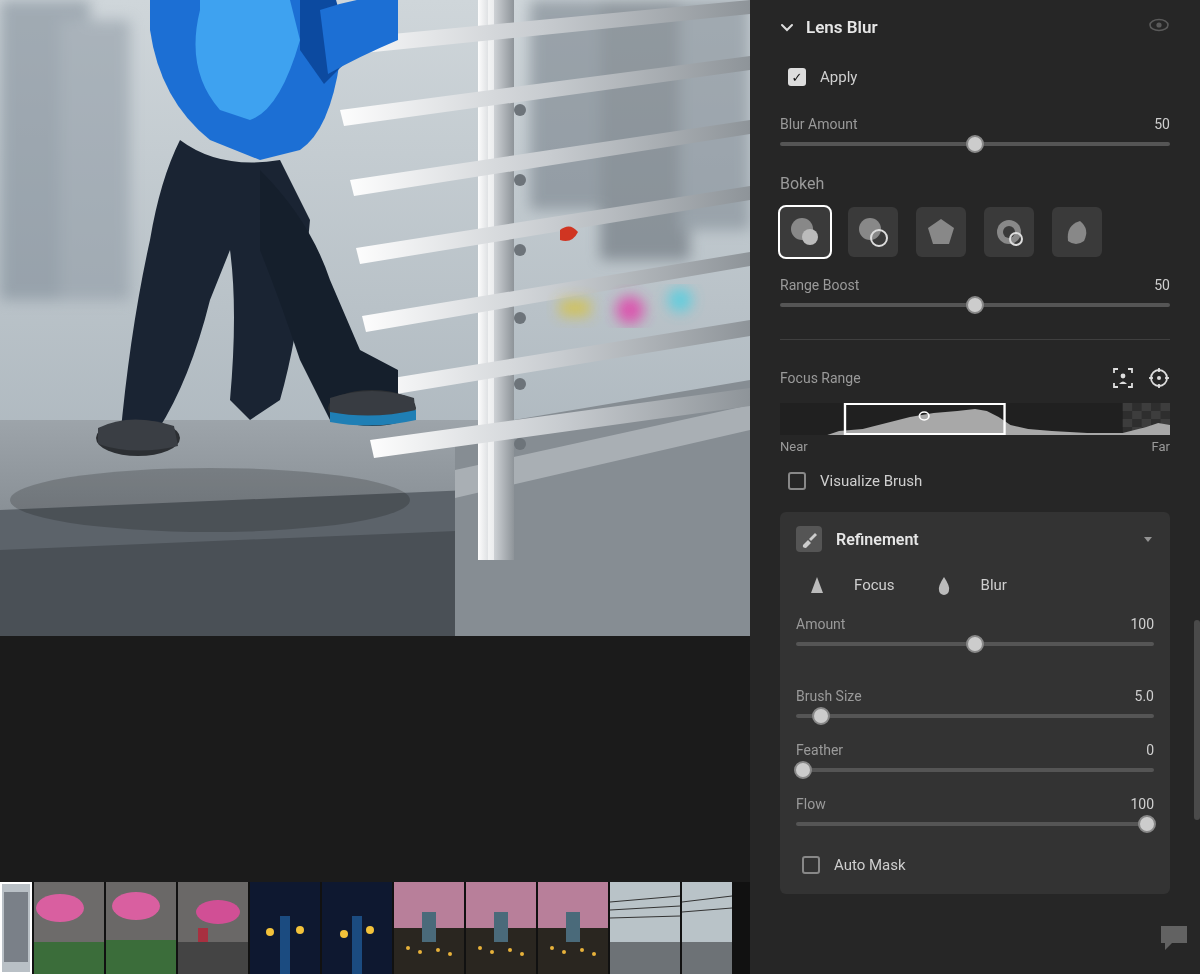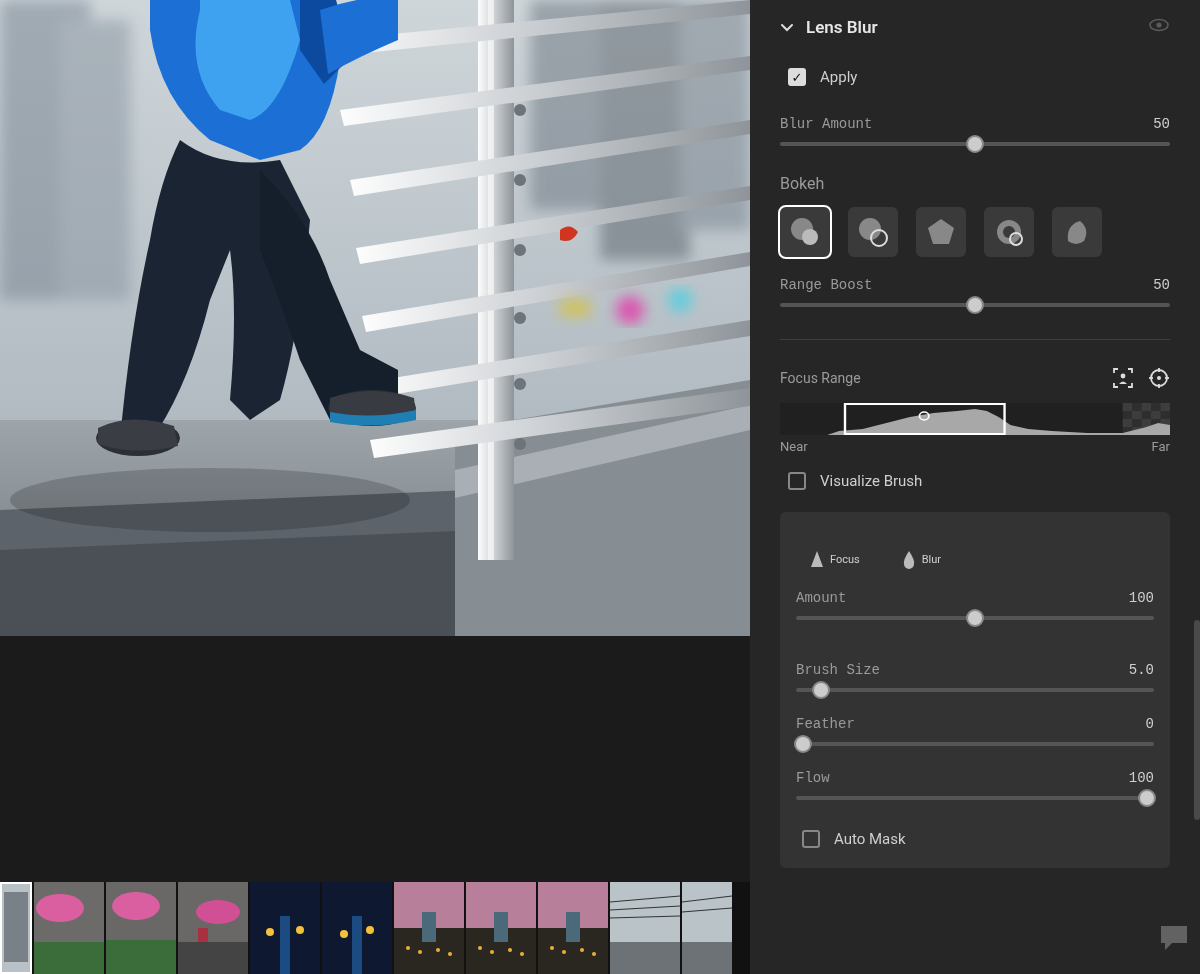--- a/index.html
+++ b/index.html
@@ -71,21 +71,21 @@
     width:18px;height:18px;border-radius:3px;background:#ddd;
     display:flex;align-items:center;justify-content:center;
     flex:0 0 18px;
   }
   .checkbox.unchecked{background:transparent;border:2px solid #888;}
   .checkmark{font-size:13px;color:#111;line-height:1;}
 
   .slider-block{padding:10px 0 14px 0;}
   .slider-label-row{
     display:flex;justify-content:space-between;align-items:flex-end;
-    font-size:14px;color:var(--text-dim);margin-bottom:10px;font-family:Liberation Mono, monospace;
+    font-size:14px;color:var(--text-dim);margin-bottom:10px;
   }
   .slider-label-row .val{color:var(--text);font-size:14px;}
   .slider-track{
     height:4px;background:var(--slider-track);border-radius:2px;
     position:relative;width:100%;
   }
   .slider-thumb{
     width:18px;height:18px;border-radius:50%;background:#ccc;
     border:2px solid #888;
     position:absolute;top:50%;transform:translate(-50%,-50%);
@@ -119,21 +119,21 @@
   .nearfar{display:flex;justify-content:space-between;font-size:13px;color:var(--text-dim);margin-bottom:14px;}
 
   .refine-panel{
     background:var(--panel-refine);border-radius:6px;padding:14px 16px 20px 16px;
     margin-top:4px;margin-bottom:20px;
   }
   .refine-header{display:flex;align-items:center;gap:14px;font-size:16px;font-weight:600;color:var(--text-bright);}
   .refine-header .brush-ico{width:26px;height:26px;background:#555;border-radius:4px;display:flex;align-items:center;justify-content:center;}
   .refine-header .tri{margin-left:auto;opacity:.7;}
   .fb-row{display:flex;gap:40px;padding:22px 0 10px 12px;align-items:center;}
-  .fb-item{display:flex;align-items:center;gap:4px;font-size:11px;color:var(--text);}
+  .fb-item{display:flex;align-items:center;gap:28px;font-size:15px;color:var(--text);}
   .fb-item .ico{width:18px;height:22px;display:flex;align-items:center;justify-content:center;color:#aaa;}
 
   
   .right-scroll{position:absolute;right:0;top:620px;width:6px;height:200px;background:#4a4a4a;border-radius:3px;}
 
   
   .comment-ico{
     position:absolute;right:6px;bottom:18px;width:40px;height:36px;
     display:flex;align-items:center;justify-content:center;opacity:.6;
   }
@@ -479,20 +479,34 @@
     <span>Near</span>
     <span>Far</span>
   </div>
 
   <div class="row checkbox-row" style="padding-top:4px;padding-bottom:18px">
     <div class="checkbox unchecked"></div>
     <span>Visualize Brush</span>
   </div>
 
   <div class="refine-panel">
+    <div class="refine-header">
+      <span class="brush-ico">
+        <svg width="18" height="18" viewBox="0 0 18 18">
+            <path d="M3 15 L8 10 L11 13 L6 18 Q2 18 3 15 Z" fill="#ccc"></path>
+            <path d="M9 9 L15 3 L17 5 L11 11 Z" fill="#ccc"></path>
+          </svg>
+      </span>
+      <span>Refinement</span>
+      <span class="tri">
+        <svg width="12" height="12" viewBox="0 0 12 12">
+            <path d="M2 4 L10 4 L6 9 Z" fill="#bbb"></path>
+          </svg>
+      </span>
+    </div>
 
     <div class="fb-row">
       <div class="fb-item">
         <span class="ico">
           <svg width="16" height="20" viewBox="0 0 16 20">
               <path d="M8 2 L14 18 L2 18 Z" fill="#bbb"></path>
             </svg>
         </span>
         <span>Focus</span>
       </div>

